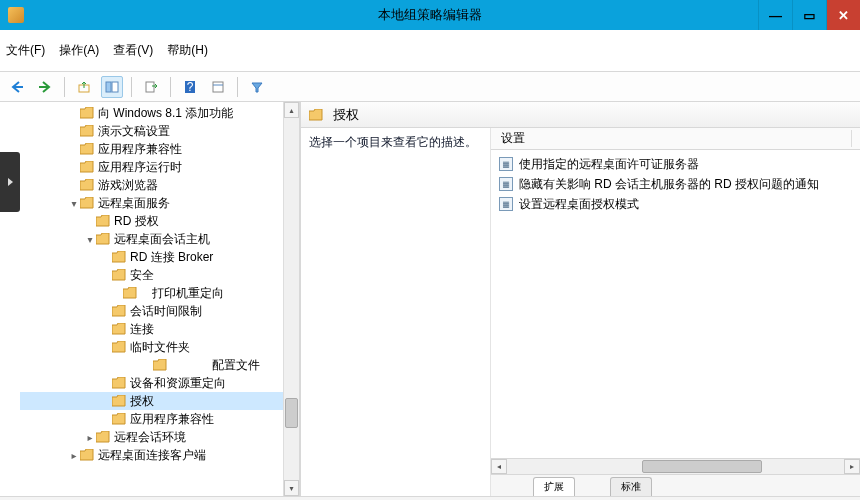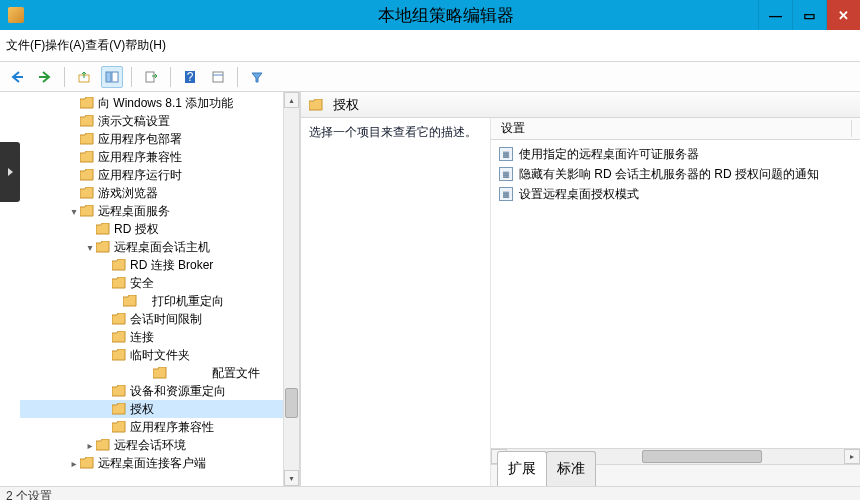--- a/index.html
+++ b/index.html
@@ -1,23 +1,23 @@
 <!DOCTYPE html>
 <html><head>
 <meta charset="utf-8">
 <style>
 * { margin: 0; padding: 0; box-sizing: border-box; font-family: "Microsoft YaHei", "SimSun", sans-serif; font-size: 12px; }
 body { width: 860px; height: 500px; background: #fff; overflow: hidden; }
 .titlebar { height: 30px; background: #0aa2dc; display: flex; align-items: center; position: relative; }
 .titlebar-icon { width: 16px; height: 16px; margin-left: 8px; background: linear-gradient(135deg,#f5c05a,#d18a2a); border-radius: 2px; }
-.titlebar-title { position: absolute; left: 50%; transform: translateX(-50%); color: #000; font-size: 17px; margin-left: 16px; }
+.titlebar-title { position: absolute; left: 50%; transform: translateX(-50%); color: #000; font-size: 13px; }
 .win-controls { margin-left: auto; display: flex; height: 100%; }
 .win-btn { width: 34px; display: flex; align-items: center; justify-content: center; border-left: 1px solid #0891c4; cursor: pointer; font-weight: bold; font-size: 13px; }
 .win-btn.close { background: #c84031; color: #fff; }
-.menubar { height: 32px; border-bottom: 1px solid #d8d8d8; display: flex; align-items: center; padding: 0 6px; background: #fff; }
+.menubar { height: 42px; border-bottom: 1px solid #d8d8d8; display: flex; align-items: center; padding: 0 6px; gap: 14px; background: #fff; }
 .menu-item { cursor: pointer; }
 .toolbar { height: 30px; border-bottom: 1px solid #d8d8d8; display: flex; align-items: center; padding: 0 6px; gap: 6px; background: #fdfdfd; }
 .tool-btn { width: 22px; height: 22px; display: flex; align-items: center; justify-content: center; border: 1px solid transparent; cursor: pointer; border-radius: 2px; }
 .tool-btn.active { border-color: #9ac8e8; background: #dbeefb; }
 .tool-sep { width: 1px; height: 20px; background: #ccc; margin: 0 2px; }
 .body-area { display: flex; height: 394px; }
 .side-tab { width: 20px; background: #333; display: flex; align-items: center; justify-content: center; cursor: pointer; height: 60px; margin-top: 50px; border-radius: 0 3px 3px 0; }
 .side-tab svg { fill: #ddd; }
 .tree-pane { width: 280px; border-right: 1px solid #d8d8d8; position: relative; display: flex; }
 .tree-scroll { flex: 1; overflow: hidden; padding-top: 2px; }
@@ -38,21 +38,21 @@
 .list-header { height: 22px; border-bottom: 1px solid #d8d8d8; display: flex; align-items: center; padding: 0 8px; background: #fafafa; }
 .list-header-cell { flex: 1; border-right: 1px solid #ddd; padding-left: 2px; }
 .list-items { flex: 1; padding: 4px 0; position: relative; }
 .list-item { display: flex; align-items: center; height: 20px; padding: 0 8px; gap: 6px; cursor: pointer; }
 .policy-ico { width: 14px; height: 14px; border: 1px solid #7a9ab8; background: #eef4fa; display: flex; align-items: center; justify-content: center; font-size: 8px; color: #4a6a88; }
 .hscroll { height: 16px; border-top: 1px solid #d8d8d8; display: flex; background: #f0f0f0; }
 .hscroll .sb-btn { width: 16px; height: 100%; }
 .hscroll-track { flex: 1; position: relative; }
 .hscroll-thumb { position: absolute; top: 1px; bottom: 1px; left: 40%; width: 120px; background: #cdcdcd; border: 1px solid #aaa; border-radius: 2px; }
 .tabs-row { height: 22px; border-top: 1px solid #d8d8d8; display: flex; align-items: flex-end; padding-left: 6px; background: #f6f6f6; }
-.tab { padding: 8px 10px; border: 1px solid #bbb; border-bottom: none; background: #fff; margin-right: -1px; cursor: pointer; border-radius: 3px 3px 0 0; font-size: 14px; }
+.tab { padding: 2px 10px; border: 1px solid #bbb; border-bottom: none; background: #fff; margin-right: -1px; cursor: pointer; border-radius: 3px 3px 0 0; font-size: 10px; margin-left: 36px; }
 .tab.inactive { background: #ececec; }
 .statusbar { height: 20px; border-top: 1px solid #d8d8d8; display: flex; align-items: center; padding: 0 6px; background: #f4f4f4; font-size: 11px; color: #333; }
 </style>
 </head>
 <body>
 
 <div class="titlebar">
   <div class="titlebar-icon"></div>
   <div class="titlebar-title">本地组策略编辑器</div>
   <div class="win-controls">
@@ -142,29 +142,20 @@
           <span>向 Windows 8.1 添加功能</span>
         </div>
         <div class="tree-row" style="padding-left: 48px;">
           <span class="expander"></span>
           <span class="folder-ico">
             <svg viewBox="0 0 14 12">
               <path d="M0 2 L5 2 L6 0 L13 0 L13 11 L0 11 Z" fill="#f5c96a" stroke="#c9932a"></path>
             </svg>
           </span>
           <span>演示文稿设置</span>
-        </div>
-        <div class="tree-row" style="padding-left: 48px;">
-          <span class="expander"></span>
-          <span class="folder-ico">
-            <svg viewBox="0 0 14 12">
-              <path d="M0 2 L5 2 L6 0 L13 0 L13 11 L0 11 Z" fill="#f5c96a" stroke="#c9932a"></path>
-            </svg>
-          </span>
-          <span>应用程序包部署</span>
         </div>
         <div class="tree-row" style="padding-left: 48px;">
           <span class="expander"></span>
           <span class="folder-ico">
             <svg viewBox="0 0 14 12">
               <path d="M0 2 L5 2 L6 0 L13 0 L13 11 L0 11 Z" fill="#f5c96a" stroke="#c9932a"></path>
             </svg>
           </span>
           <span>应用程序兼容性</span>
         </div>

